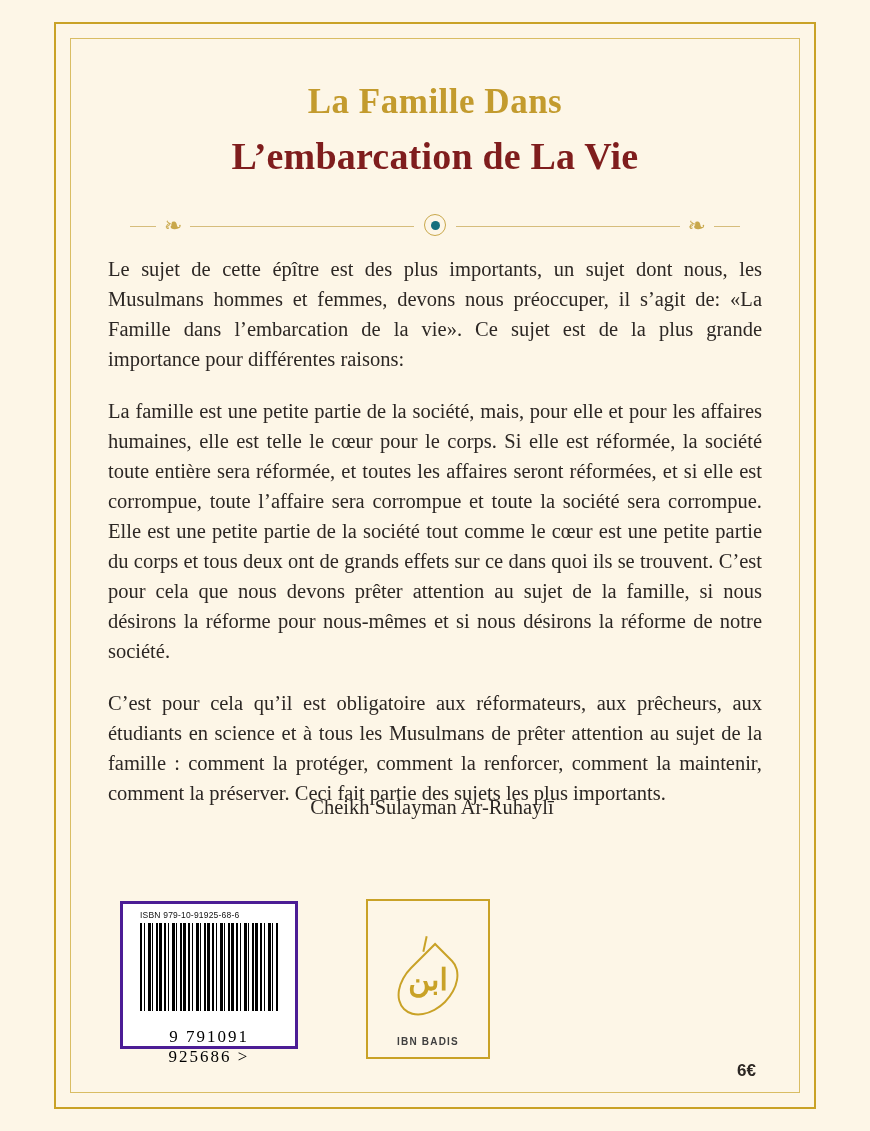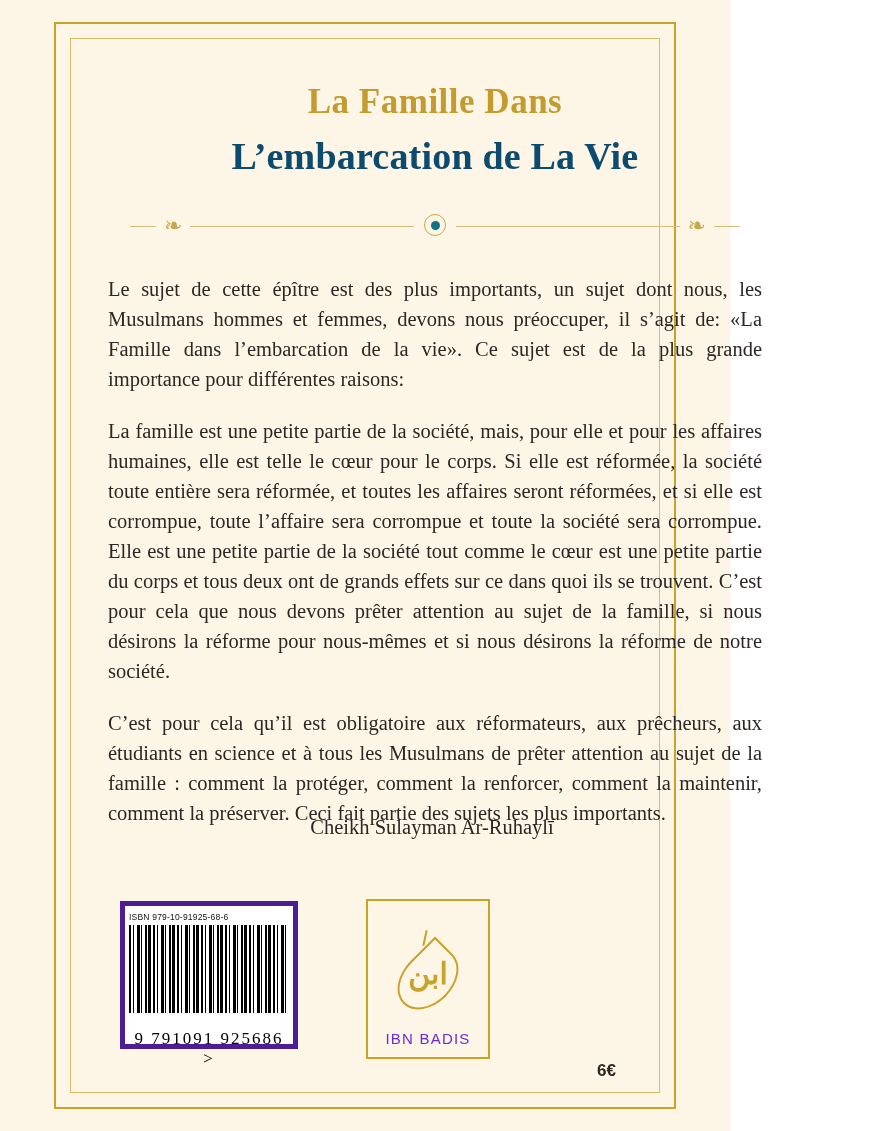--- a/index.html
+++ b/index.html
@@ -8,21 +8,21 @@
     background: #ffffff;
   }
   body {
     width: 870px;
     height: 1131px;
     font-family: "Liberation Serif", serif;
     overflow: hidden;
   }
   .page {
     position: relative;
-    width: 730px;
+    width: 870px;
     height: 1131px;
     background: #fdf6e7;
     box-sizing: border-box;
   }
   .outer-border {
     position: absolute;
     left: 54px;
     top: 22px;
     right: 54px;
     bottom: 22px;
@@ -50,21 +50,21 @@
     font-size: 35px;
     font-weight: bold;
     color: #c39b2e;
     letter-spacing: 0.5px;
     margin-top: 22px;
   }
   .title-2 {
     text-align: center;
     font-size: 38px;
     font-weight: bold;
-    color: #0c4a6e;
+    color: #7f1d1d;
     margin-top: 12px;
     letter-spacing: 0.2px;
   }
   .divider {
     position: relative;
     height: 40px;
     margin-top: 28px;
   }
   .divider .rule {
     position: absolute;
@@ -103,21 +103,21 @@
     justify-content: center;
     box-sizing: border-box;
   }
   .divider .dot-inner {
     width: 9px;
     height: 9px;
     border-radius: 50%;
     background: #16707d;
   }
   .body-text {
-    margin-top: 28px;
+    margin-top: 8px;
     color: #2c2724;
     font-size: 20.5px;
     line-height: 30px;
     text-align: justify;
   }
   .body-text p {
     margin: 0 0 22px 0;
     text-align: justify;
     text-justify: inter-word;
   }
@@ -136,23 +136,23 @@
     bottom: 42px;
     height: 190px;
   }
   .barcode-box {
     position: absolute;
     left: 12px;
     top: 2px;
     width: 178px;
     height: 148px;
     background: #ffffff;
-    border: 5px solid #4c1d95;
-    box-sizing: border-box;
-    padding: 6px 4px;
+    border: 3px solid #4c1d95;
+    box-sizing: border-box;
+    padding: 6px 17px;
   }
   .isbn-text {
     font-family: "Liberation Sans", sans-serif;
     font-size: 8.5px;
     color: #111;
     letter-spacing: 0.2px;
     margin-bottom: 3px;
   }
   .bars {
     height: 88px;
@@ -221,23 +221,23 @@
     position: absolute;
     left: 27px;
     top: 0px;
     width: 2px;
     height: 16px;
     background: #c9a227;
     transform: rotate(12deg);
   }
   .logo-name {
     font-family: "Liberation Sans", sans-serif;
-    font-size: 15px;
-    font-weight: normal;
-    color: #6d28d9;
+    font-size: 10px;
+    font-weight: bold;
+    color: #404040;
     letter-spacing: 1.2px;
   }
   .price {
     position: absolute;
     right: 6px;
     bottom: 8px;
     font-family: "Liberation Sans", sans-serif;
     font-size: 17px;
     font-weight: bold;
     color: #2c2724;

